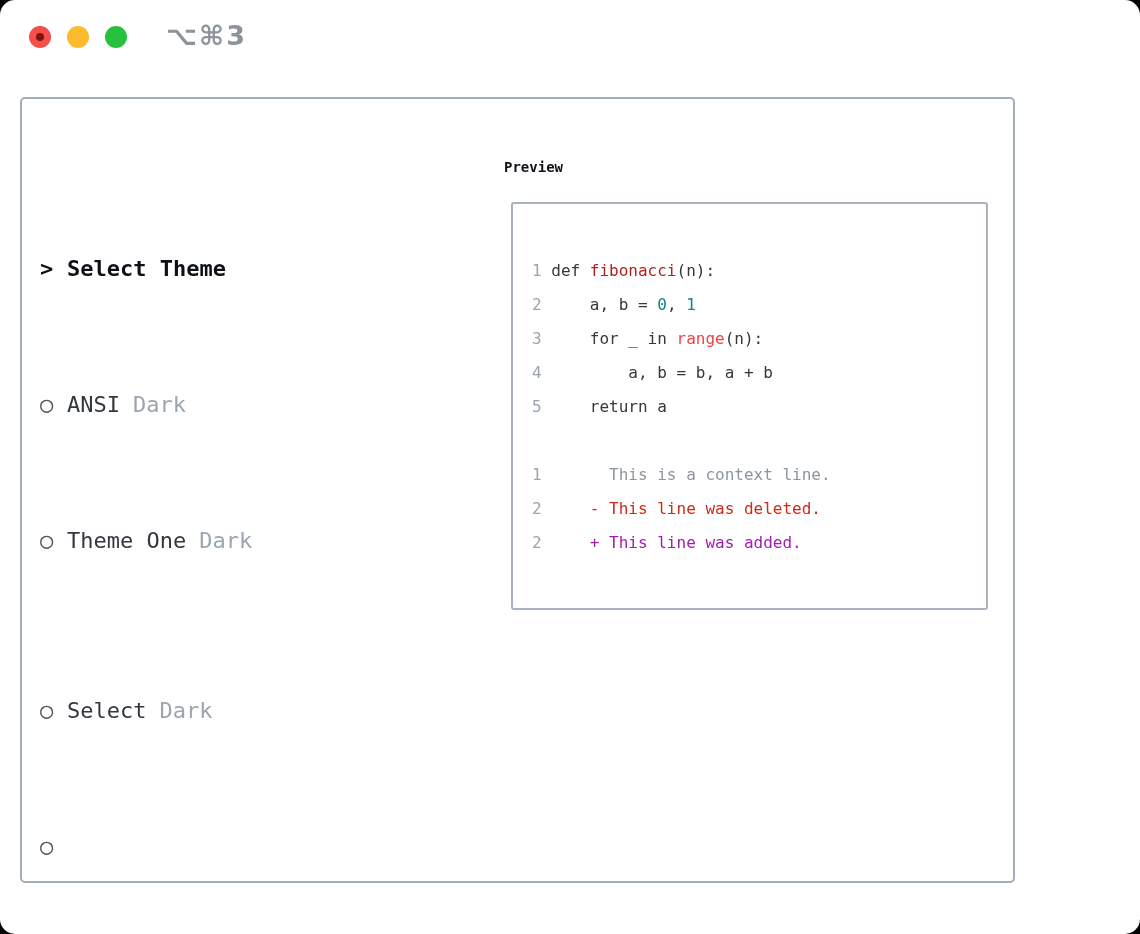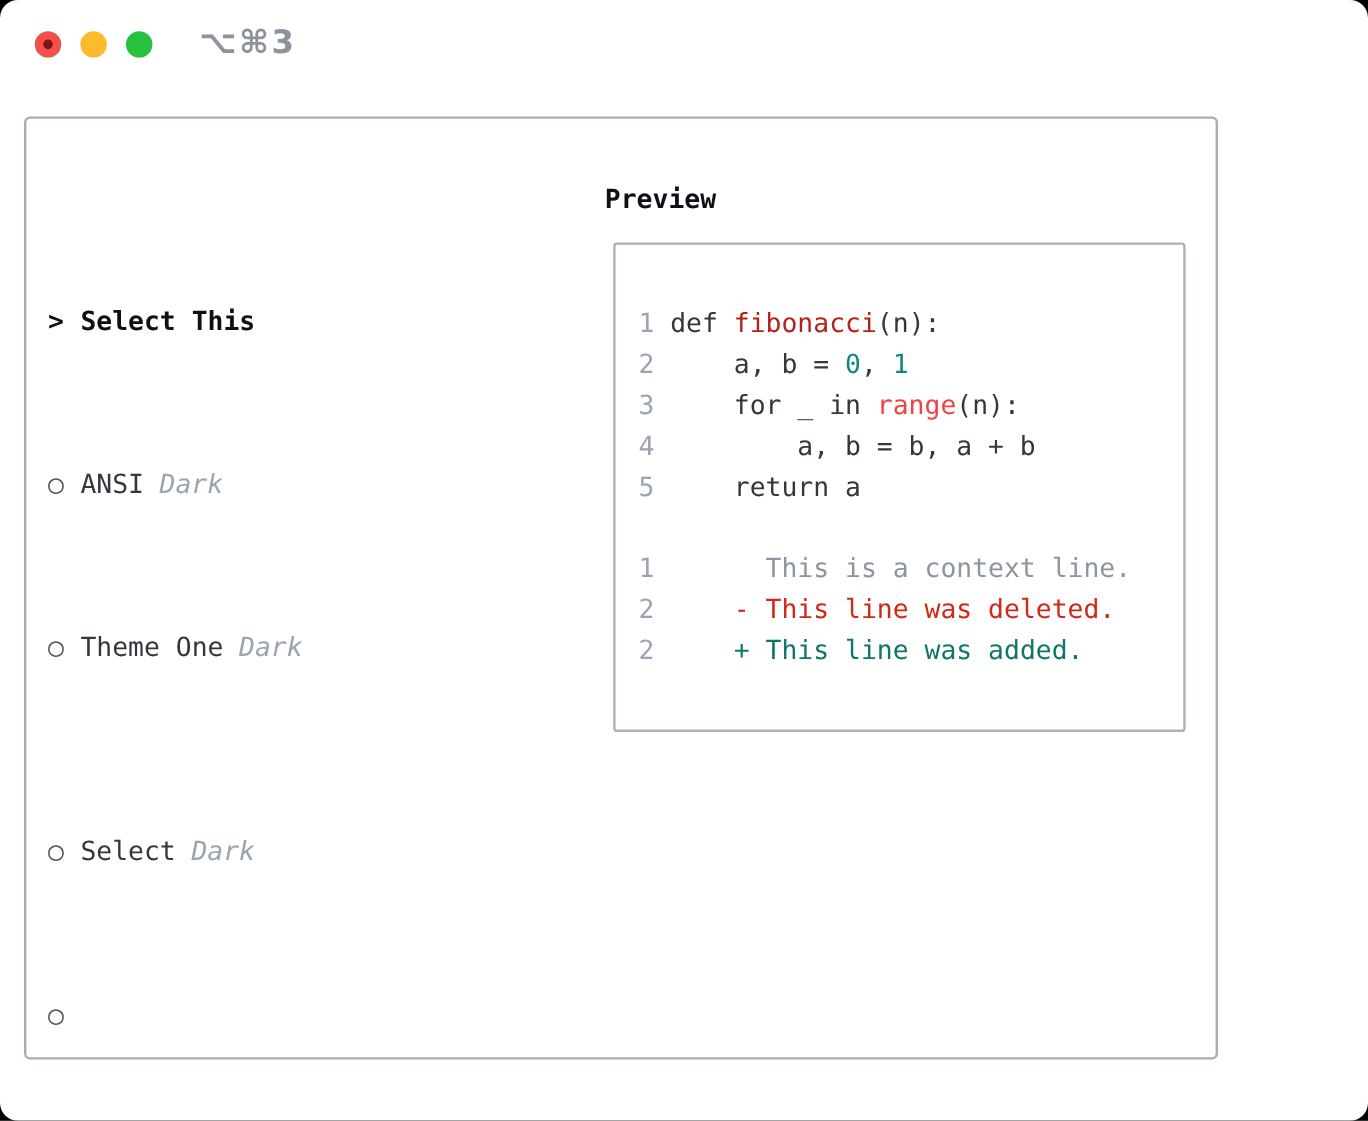--- a/index.html
+++ b/index.html
@@ -36,61 +36,61 @@
   }
   
   .left-col {
     position:absolute; left:18px; top:51px;
     font-size:22px; line-height:34px; color:#32383e; white-space:pre;
   }
   .trow { height:34px; }
   .mk { display:inline-block; width:27px; color:#4f575e; }
   .hdr { font-weight:bold; color:#0d1117; }
   .nm  { color:#32383e; }
-  .var { color:#9aa5b1; margin-left:13px;font-style:italic; }
+  .var { color:#9aa5b1; margin-left:13px; }
   
   .preview-title {
     position:absolute; left:482px; top:51px; height:34px; line-height:34px;
-    font-size:22px; font-weight:bold; color:#0d1117;
+    font-size:14px; font-weight:bold; color:#0d1117;
   }
   .preview-box {
     position:absolute; left:489px; top:103px; width:473px; height:404px;
     border:2px solid #a9b2bd; border-radius:3px; background:#fff;
   }
   .code {
     position:absolute; left:19px; top:50px;
-    font-size:22px; line-height:34px; white-space:pre;
+    font-size:16px; line-height:34px; white-space:pre;
   }
   .code-line { min-height:34px; }
   .c-lnum    { color:#9aa5b1; }
   .c-code    { color:#32383e; }
   .c-func    { color:#b3231c; }
   .c-num     { color:#0f8588; }
   .c-builtin { color:#ef4444; }
   .c-ctx     { color:#8d969f; }
   .c-del     { color:#cf2a18;margin-top:48px; }
-  .c-add     { color:#0f766e; }
+  .c-add     { color:#a21caf; }
 </style>
 </head>
 <body>
 
 <div class="window">
 
   <div class="titlebar">
     <div class="dot dot-red"></div>
     <div class="dot dot-yellow"></div>
     <div class="dot dot-green"></div>
     <div class="title-text">⌥⌘3</div>
   </div>
 
   <div class="panel">
 
     <div class="left-col">
 
-      <div class="trow"><span class="mk hdr">&gt;</span><span class="hdr">Select This</span></div>
+      <div class="trow"><span class="mk hdr">&gt;</span><span class="hdr">Select Theme</span></div>
 
       <div class="trow"><span class="mk">○</span><span class="nm">ANSI</span><span class="var">Dark</span></div>
 
       <div class="trow"><span class="mk">○</span><span class="nm">Theme One</span><span class="var">Dark</span></div>
 
 
       <div class="trow"><span class="mk">○</span><span class="nm">Select</span><span class="var">Dark</span></div>
 
       <div class="trow"><span class="mk">○</span></div>
 

